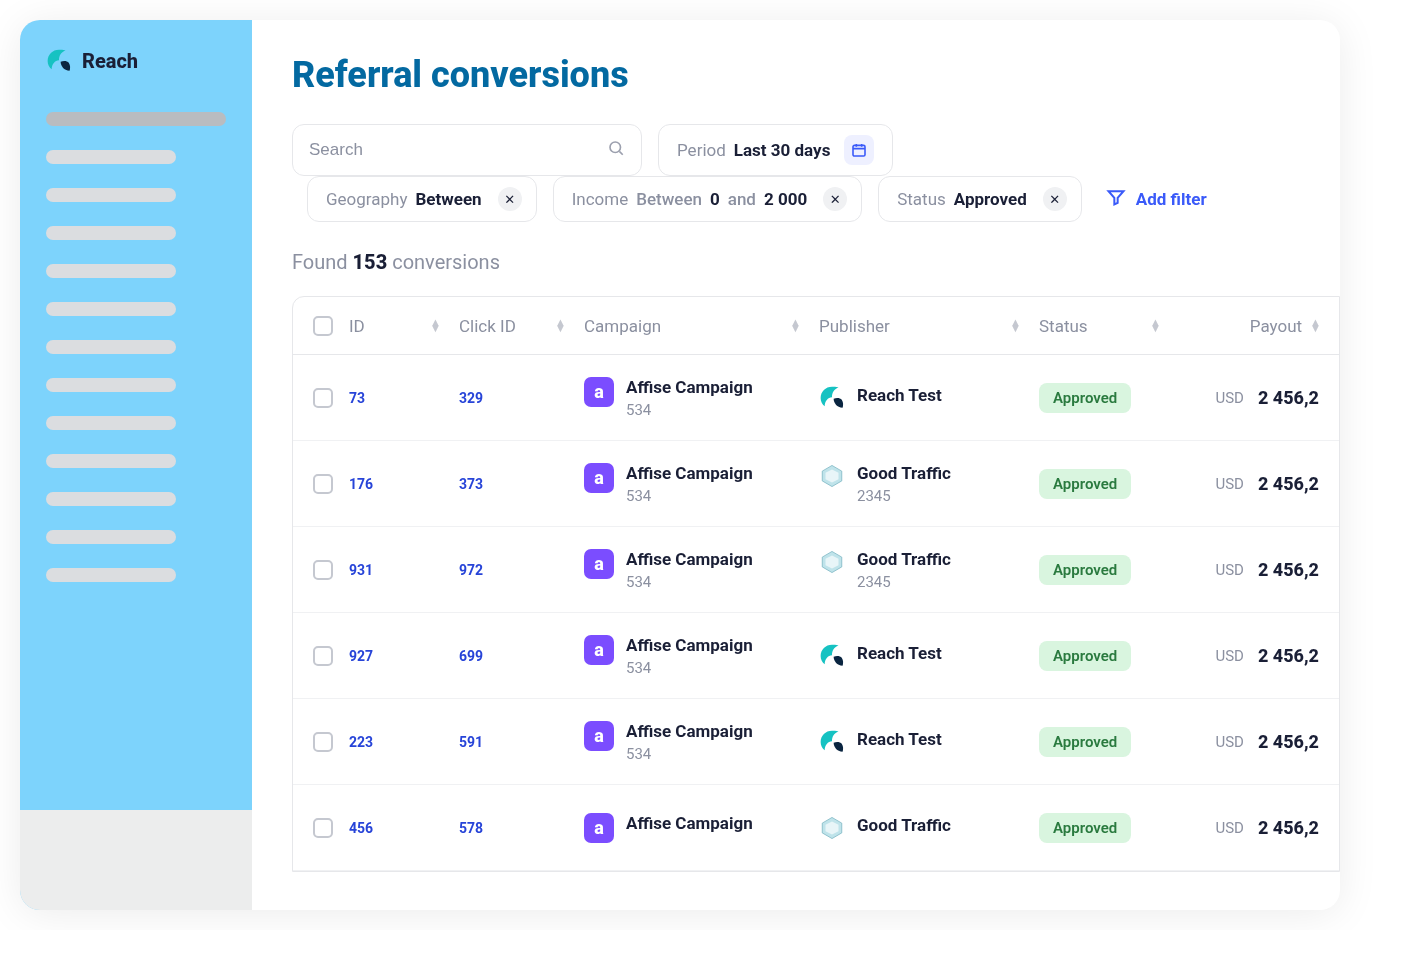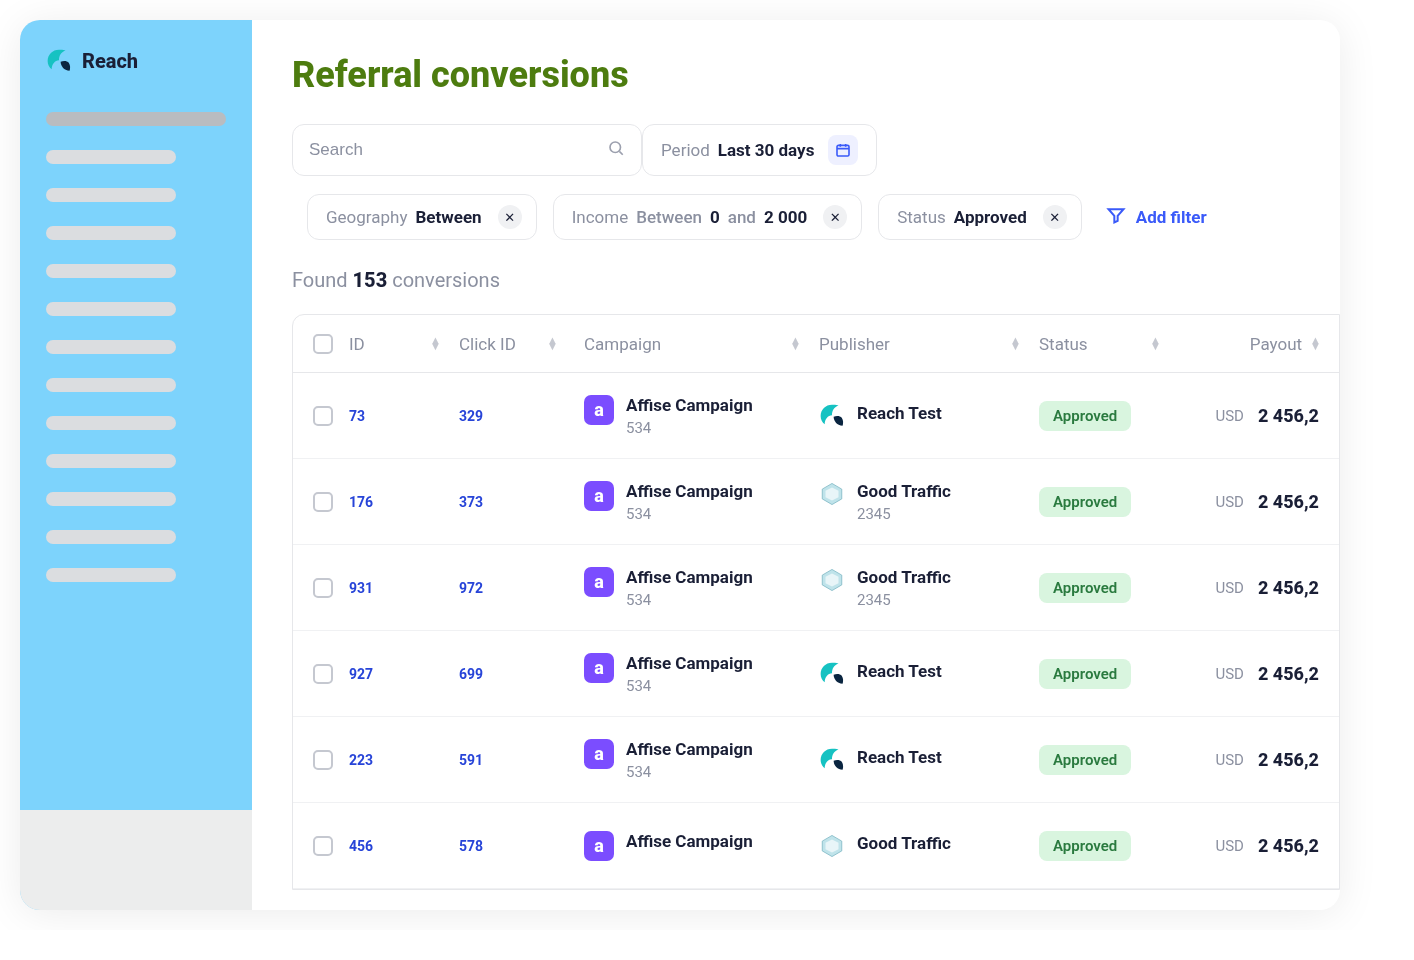--- a/index.html
+++ b/index.html
@@ -33,22 +33,22 @@
 }
 .logo-text { font-weight: 800; font-size: 20px; color: #1a1f36; }
 .nav-skel { height: 14px; background: #b9bcc0; border-radius: 7px; margin-bottom: 24px; }
 .nav-skel.dim { background: #dbdde0; }
 .nav-skel:first-of-type { width: 150px; }
 .nav-skel.dim { width: 130px; }
 .sidebar-spacer { flex: 1; }
 .sidebar-footer { height: 100px; background: #eceded; margin: 0 -26px -28px -26px; }
 
 .main { flex: 1; padding: 34px 0 0 40px; overflow: hidden; }
-.page-title { font-size: 36px; font-weight: 800; color: #4d7c0f; margin-bottom: 28px; }
-.filter-row1 { display: flex; margin-bottom: 18px; }
+.page-title { font-size: 36px; font-weight: 800; color: #0369a1; margin-bottom: 28px; }
+.filter-row1 { display: flex; gap: 16px; margin-bottom: 0; }
 .filter-row2 { display: flex; gap: 16px; align-items: center; margin-bottom: 28px; flex-wrap: wrap; margin-left: 15px; }
 
 .search-box {
   width: 350px; height: 52px;
   border: 1.5px solid #e6e7ea;
   border-radius: 12px;
   display: flex; align-items: center;
   padding: 0 16px;
 }
 .search-box input { border: none; outline: none; flex: 1; font-size: 17px; background: transparent; color: #8b90a0; }
@@ -109,21 +109,21 @@
 .thead {
   display: flex; align-items: center;
   height: 58px;
   border-bottom: 1.5px solid #e6e7ea;
   padding: 0 20px;
   color: #8b90a0;
   font-size: 17px;
 }
 .col-check { width: 36px; }
 .col-id   { width: 110px; display:flex; align-items:center; justify-content:space-between; padding-right:20px;}
-.col-click{ width: 125px; display:flex; align-items:center; justify-content:space-between; padding-right:28px;}
+.col-click{ width: 125px; display:flex; align-items:center; justify-content:space-between; padding-right:20px;}
 .col-camp { width: 235px; display:flex; align-items:center; justify-content:space-between; padding-right:20px;}
 .col-pub  { width: 220px; display:flex; align-items:center; justify-content:space-between; padding-right:20px;}
 .col-stat { width: 140px; display:flex; align-items:center; justify-content:space-between; padding-right:20px;}
 .col-pay  { flex: 1; display:flex; align-items:center; justify-content:flex-end; gap:8px;}
 .sort-ico { font-size: 11px; color: #c5c8d0; letter-spacing: -2px; line-height:6px; display:flex; flex-direction:column;}
 
 .trow {
   display: flex; align-items: center;
   min-height: 86px;
   border-bottom: 1.5px solid #f0f1f3;

